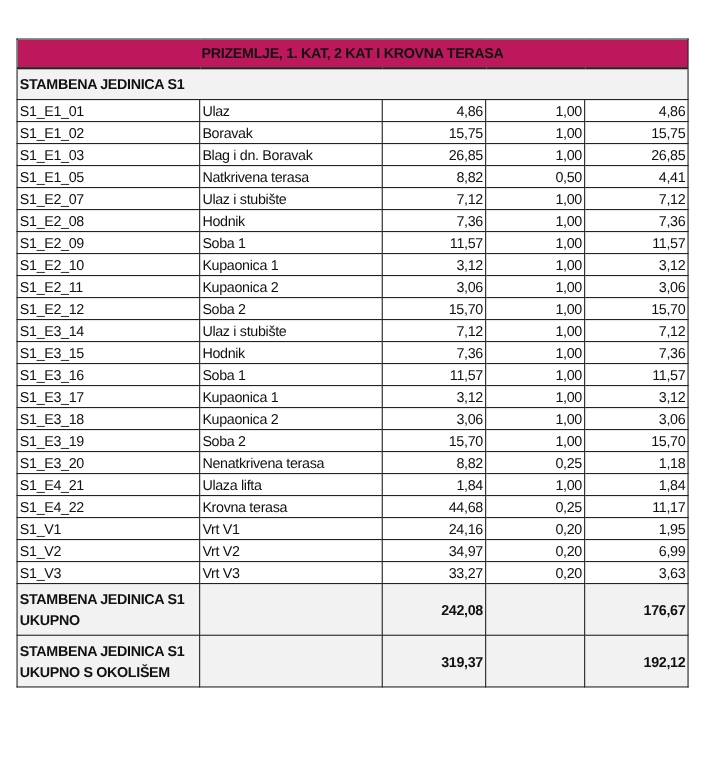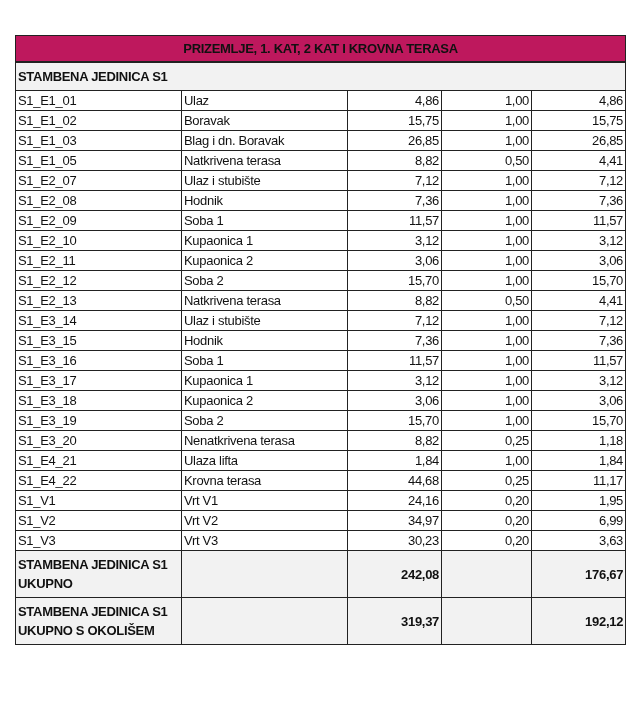--- a/index.html
+++ b/index.html
@@ -132,27 +132,20 @@
         <td class="num">3,06</td>
       </tr>
       <tr>
         <td>S1_E2_12</td>
         <td>Soba 2</td>
         <td class="num">15,70</td>
         <td class="num">1,00</td>
         <td class="num">15,70</td>
       </tr>
       <tr>
-        <td>S1_E2_13</td>
-        <td>Natkrivena terasa</td>
-        <td class="num">8,82</td>
-        <td class="num">0,50</td>
-        <td class="num">4,41</td>
-      </tr>
-      <tr>
         <td>S1_E3_14</td>
         <td>Ulaz i stubište</td>
         <td class="num">7,12</td>
         <td class="num">1,00</td>
         <td class="num">7,12</td>
       </tr>
       <tr>
         <td>S1_E3_15</td>
         <td>Hodnik</td>
         <td class="num">7,36</td>
@@ -218,21 +211,21 @@
       <tr>
         <td>S1_V2</td>
         <td>Vrt V2</td>
         <td class="num">34,97</td>
         <td class="num">0,20</td>
         <td class="num">6,99</td>
       </tr>
       <tr>
         <td>S1_V3</td>
         <td>Vrt V3</td>
-        <td class="num">30,23</td>
+        <td class="num">33,27</td>
         <td class="num">0,20</td>
         <td class="num">3,63</td>
       </tr>
       <tr class="total">
         <td class="label">
           <div>STAMBENA JEDINICA S1</div>
           <div>UKUPNO</div>
         </td>
         <td></td>
         <td class="num">242,08</td>

